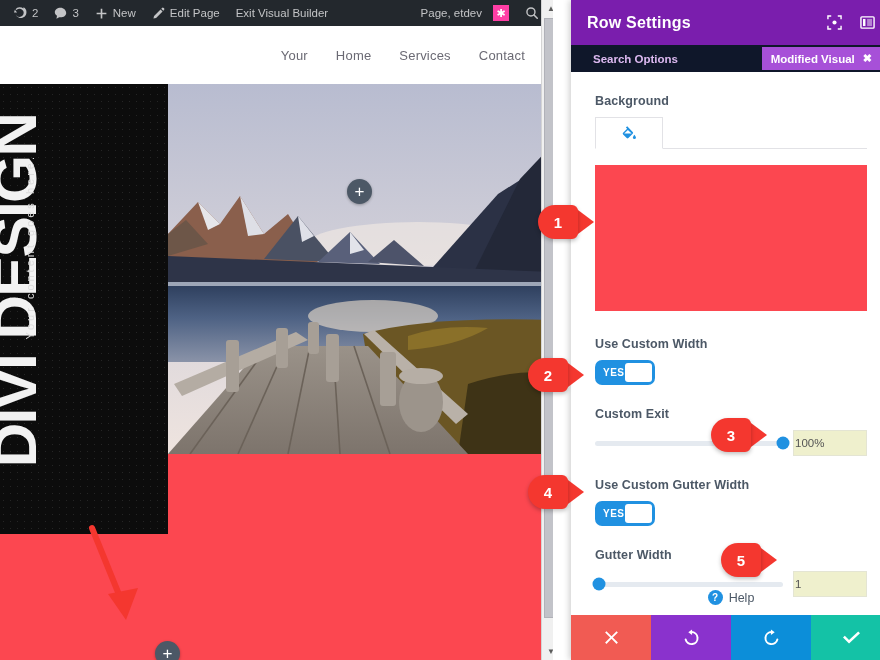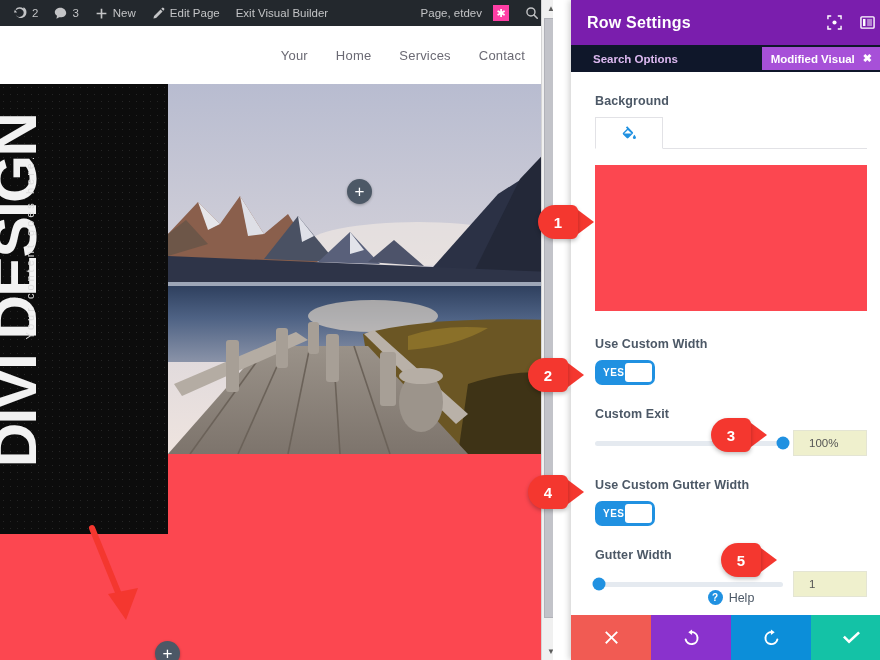--- a/index.html
+++ b/index.html
@@ -345,21 +345,21 @@
   }
   .slider-value {
     width: 74px;
     height: 26px;
     background: #eff0cd;
     border: 1px solid #e4e5d3;
     font-size: 11.5px;
     color: #555;
     display: flex;
     align-items: center;
-    padding-left: 15px;
+    padding-left: 1px;
     font-family: "Liberation Sans", sans-serif;
   }
 
   #help-row {
     position: absolute;
     left: 0; right: 0;
     bottom: 10px;
     display: flex;
     align-items: center;
     justify-content: center;

